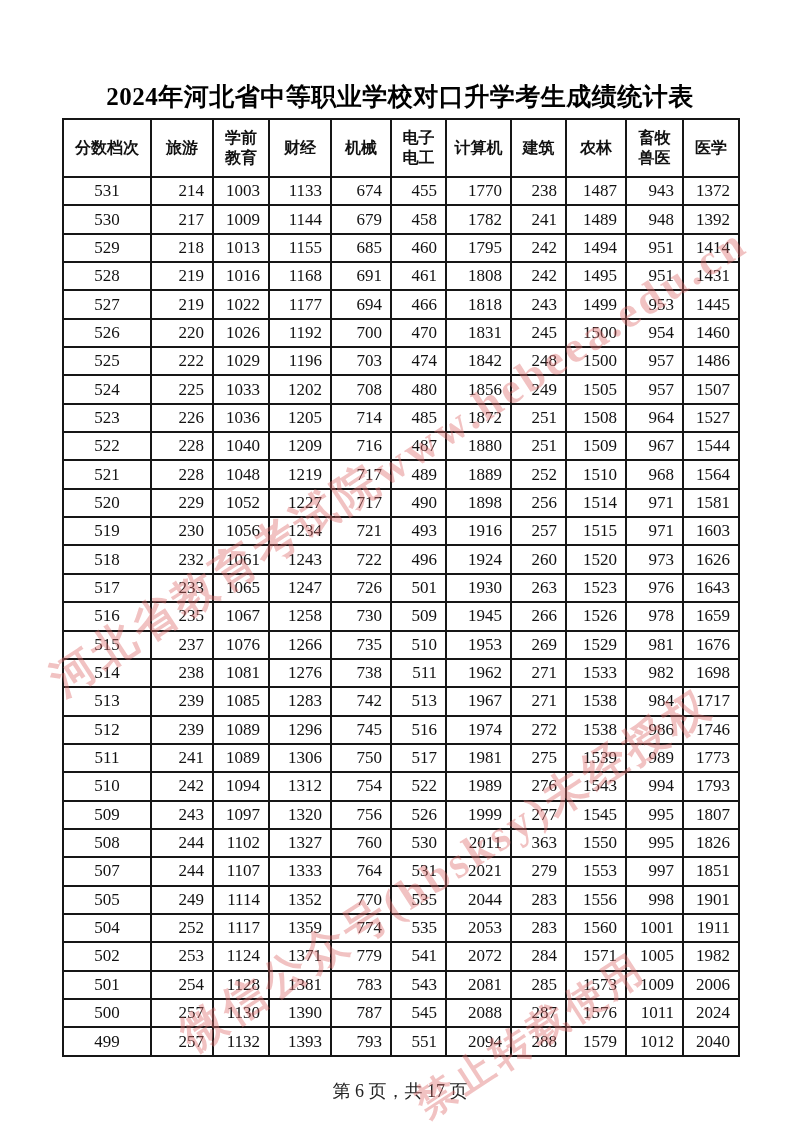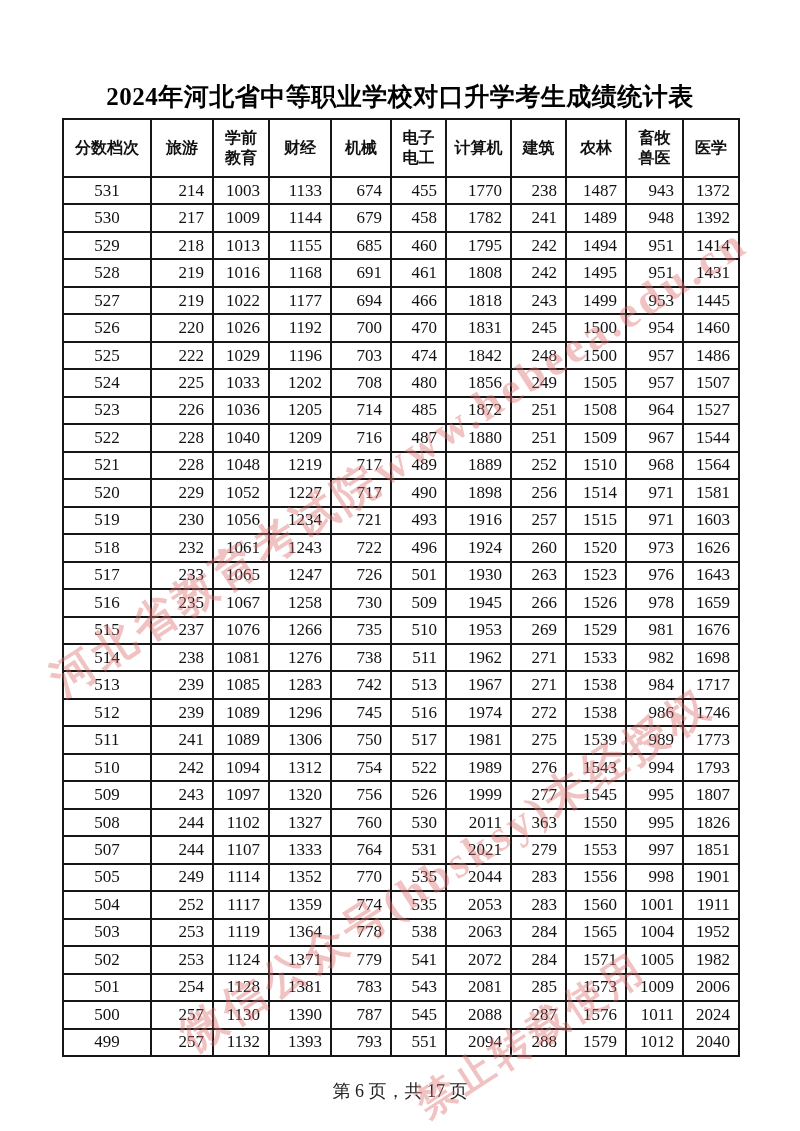--- a/index.html
+++ b/index.html
@@ -490,33 +490,20 @@
           <td>1359</td>
           <td>774</td>
           <td>535</td>
           <td>2053</td>
           <td>283</td>
           <td>1560</td>
           <td>1001</td>
           <td>1911</td>
         </tr>
         <tr>
-          <td>503</td>
-          <td>253</td>
-          <td>1119</td>
-          <td>1364</td>
-          <td>778</td>
-          <td>538</td>
-          <td>2063</td>
-          <td>284</td>
-          <td>1565</td>
-          <td>1004</td>
-          <td>1952</td>
-        </tr>
-        <tr>
           <td>502</td>
           <td>253</td>
           <td>1124</td>
           <td>1371</td>
           <td>779</td>
           <td>541</td>
           <td>2072</td>
           <td>284</td>
           <td>1571</td>
           <td>1005</td>

